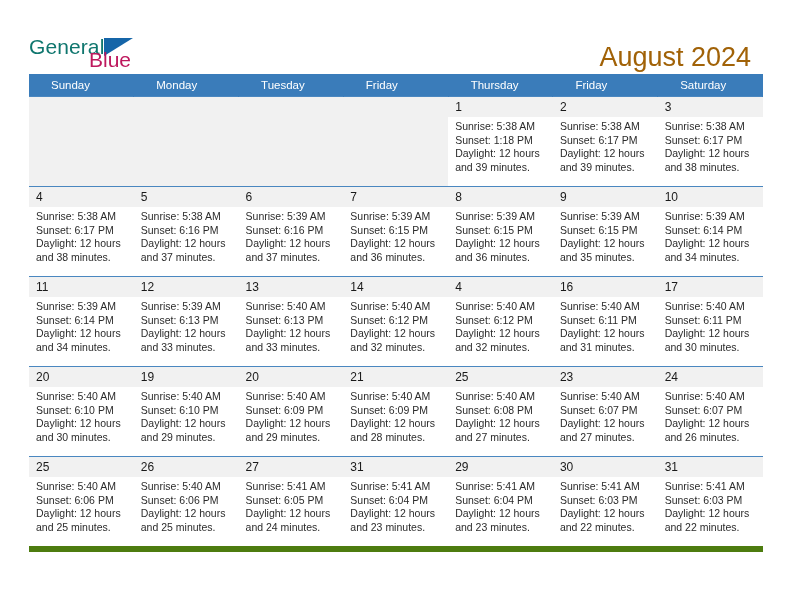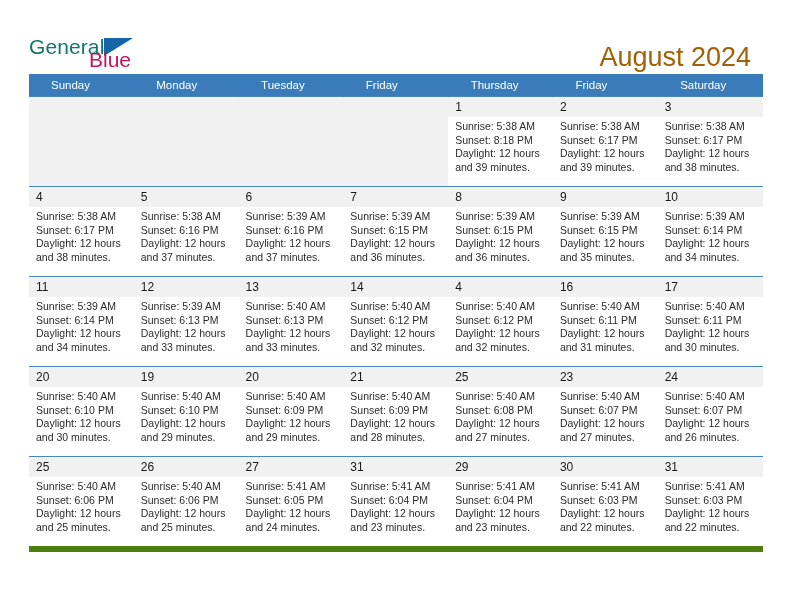--- a/index.html
+++ b/index.html
@@ -187,21 +187,21 @@
           <td class="empty">
             <div class="cell-inner">
               <div class="daynum blank"></div>
             </div>
           </td>
           <td>
             <div class="cell-inner">
               <div class="daynum">1</div>
               <div class="details">
                 <div>Sunrise: 5:38 AM</div>
-                <div>Sunset: 8:18 PM</div>
+                <div>Sunset: 1:18 PM</div>
                 <div>Daylight: 12 hours</div>
                 <div>and 39 minutes.</div>
               </div>
             </div>
           </td>
           <td>
             <div class="cell-inner">
               <div class="daynum">2</div>
               <div class="details">
                 <div>Sunrise: 5:38 AM</div>

